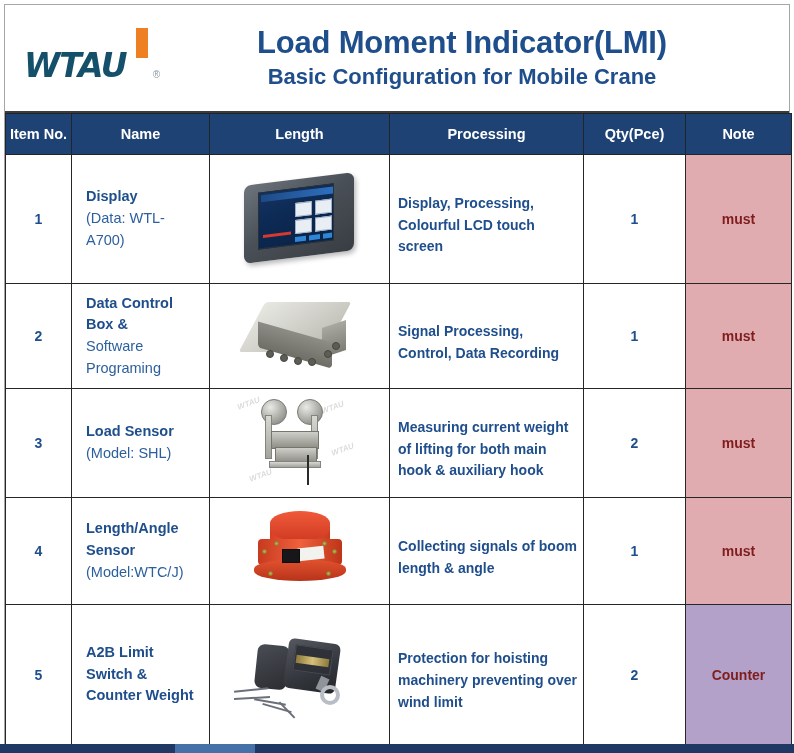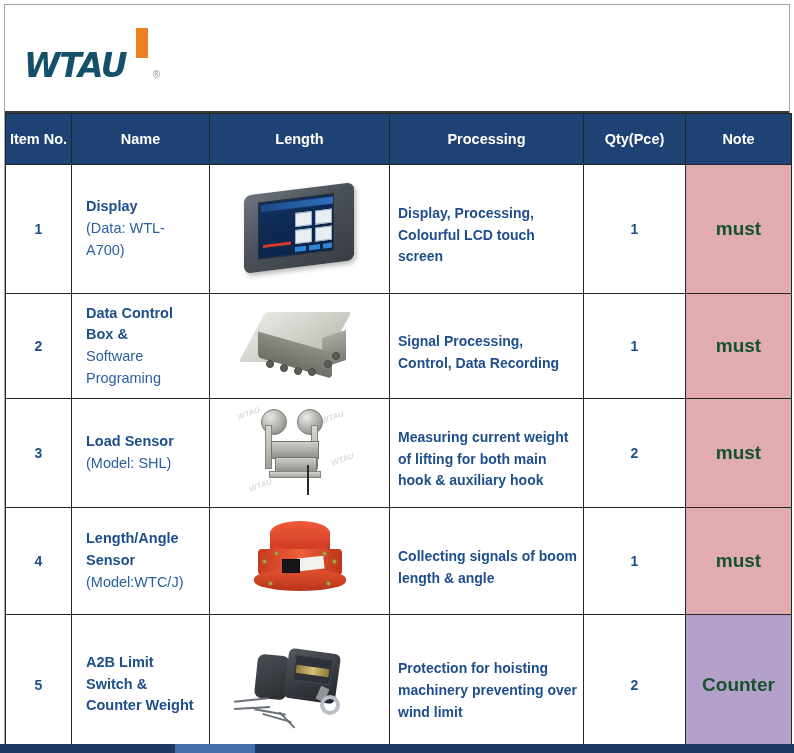--- a/index.html
+++ b/index.html
@@ -118,21 +118,21 @@
   table.spec {
     width: 100%;
     border-collapse: collapse;
     table-layout: fixed;
   }
   table.spec th {
     background: #1f4274;
     color: #ffffff;
     font-size: 14.5px;
     font-weight: bold;
-    height: 51px;
+    height: 41px;
     border: 1px solid #20252b;
     text-align: center;
     vertical-align: middle;
   }
   table.spec td {
     border: 1px solid #262626;
     vertical-align: middle;
     background: #ffffff;
   }
   .col-item  { width: 66px; }
@@ -174,23 +174,23 @@
     line-height: 1.55;
   }
   td.c-qty {
     text-align: center;
     font-size: 14px;
     font-weight: bold;
     color: #1f4e8c;
   }
   td.c-note {
     text-align: center;
-    font-size: 19px;
-    font-weight: bold;
-    color: #14532d;
+    font-size: 14px;
+    font-weight: bold;
+    color: #7f1d1d;
   }
   .note-must { background: #e0acb0 !important; }
   .note-opt  { background: #b3a1c9 !important; }
 
   
   .sketch {
     position: relative;
     display: inline-block;
   }
   
@@ -282,20 +282,24 @@
 <div id="page">
   <div id="frame">
 
     <div class="header">
       <div class="logo-wrap">
         <div class="logo-box">
           <div class="logo-swoosh"></div>
           <div class="logo-text">WTAU</div>
           <div class="logo-reg">®</div>
         </div>
+      </div>
+      <div class="titles">
+        <div class="title-main">Load Moment Indicator(LMI)</div>
+        <div class="title-sub">Basic Configuration for Mobile Crane</div>
       </div>
     </div>
 
     <table class="spec">
       <colgroup>
         <col class="col-item">
           <col class="col-name">
           <col class="col-sk">
         <col class="col-desc">
           <col class="col-qty">

